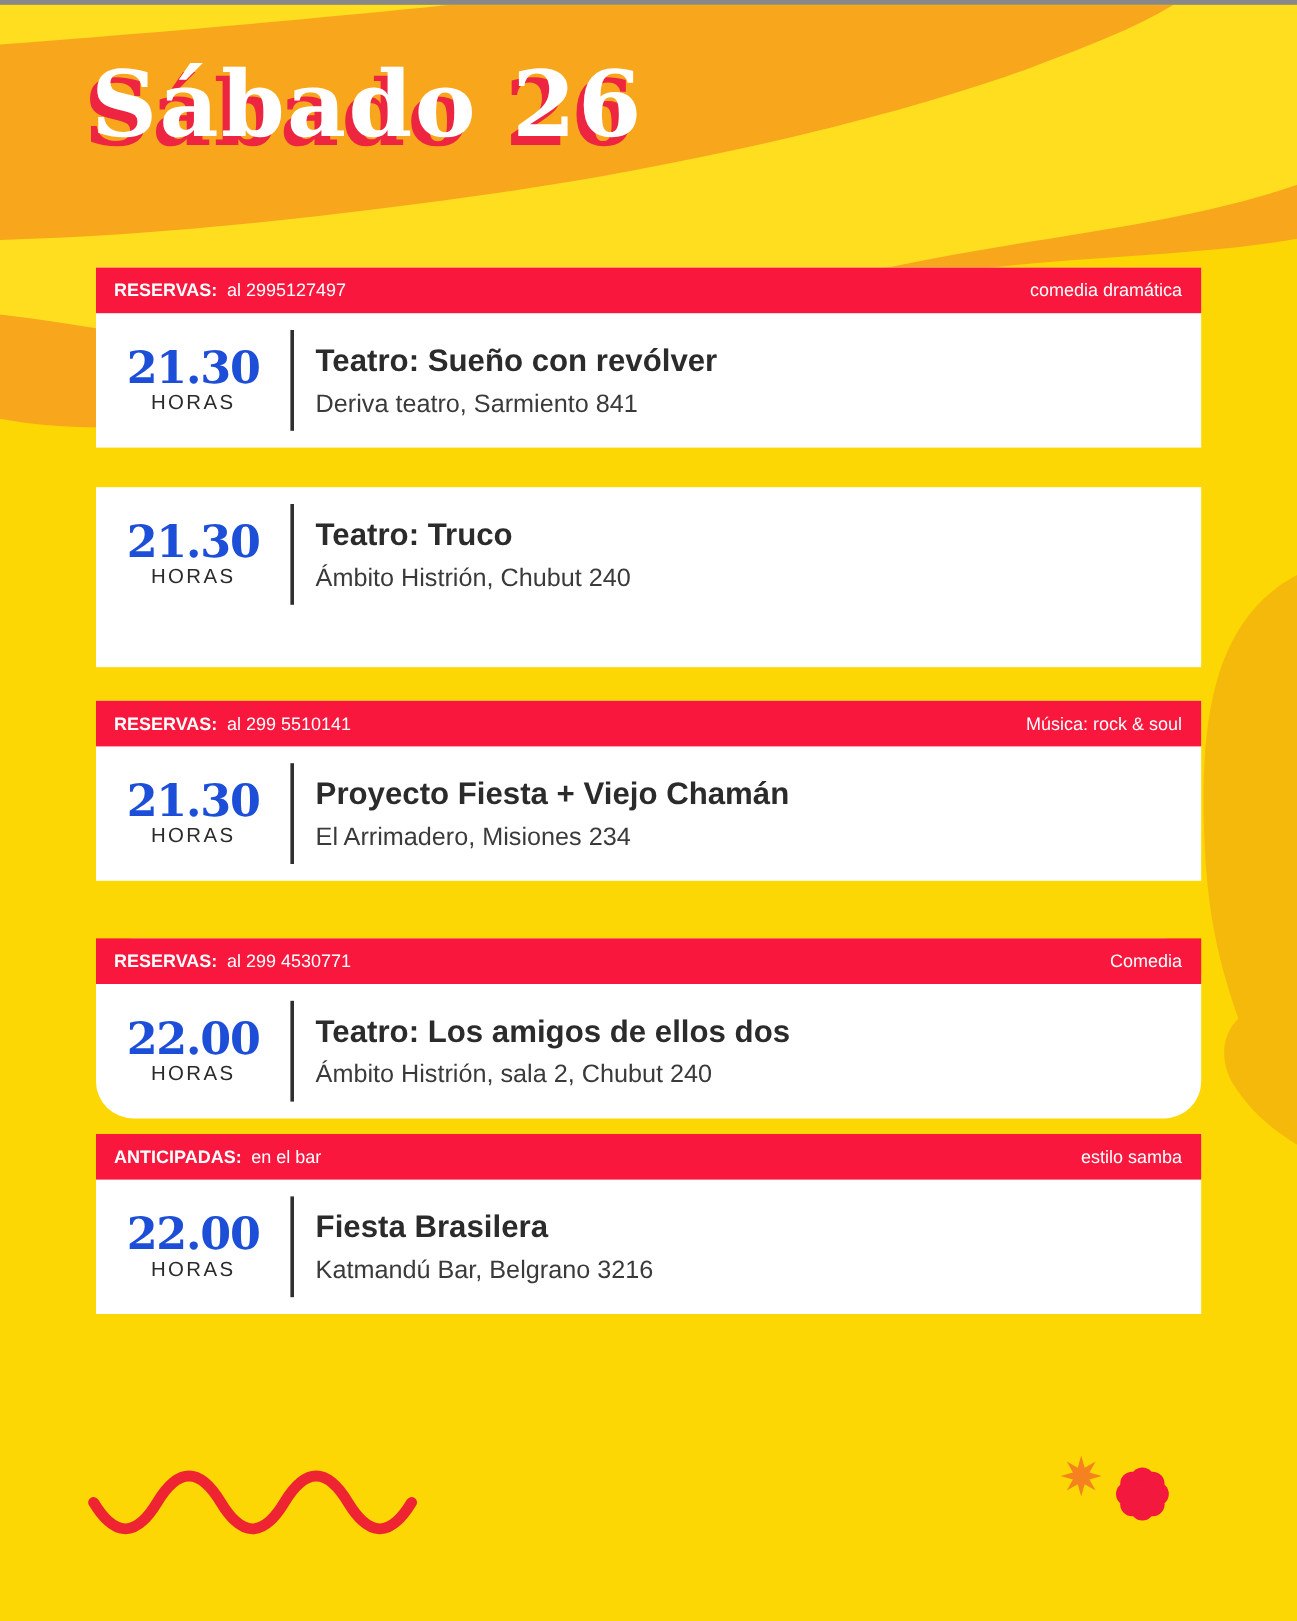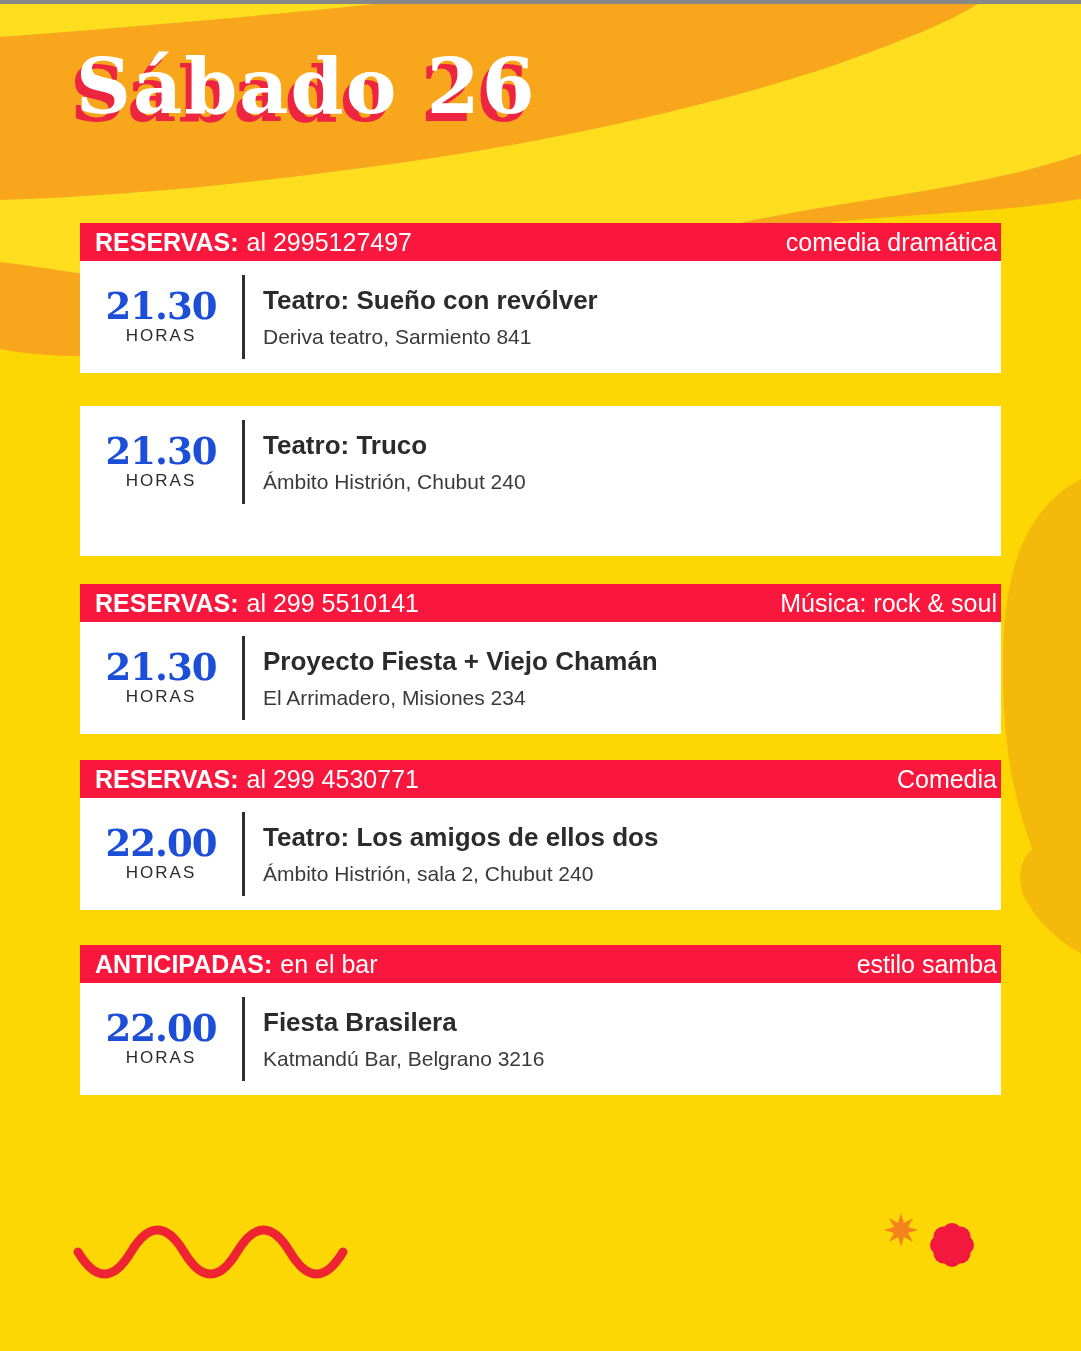--- a/index.html
+++ b/index.html
@@ -23,27 +23,27 @@
     color:#ffffff;
     text-shadow:-6px 8px 0 #EE2540;
   }
   .card{
     position:absolute;left:80px;width:921px;height:150px;z-index:2;
     background:#ffffff;
   }
   .card:nth-of-type(1){top:219px;}
   .card:nth-of-type(2){top:402px;}
   .card:nth-of-type(3){top:580px;}
-  .card:nth-of-type(4){top:756px;}
+  .card:nth-of-type(4){top:778px;border-radius:31px;}
   .card:nth-of-type(5){top:941px;}
   .card-header{
     display:flex;justify-content:space-between;align-items:center;
     height:38px;background:#F9173D;color:#ffffff;
-    padding:0 4px 0 15px;
-    font-size:25px;
+    padding:0 16px 0 15px;
+    font-size:15px;
   }
   .header-left strong{font-weight:bold;}
   .header-left span{margin-left:8px;font-weight:normal;}
   .header-right{font-weight:normal;}
   .card-body{
     display:flex;align-items:center;
     height:112px;
   }
   .time-block{width:162px;text-align:center;flex:0 0 auto;}
   .time{

